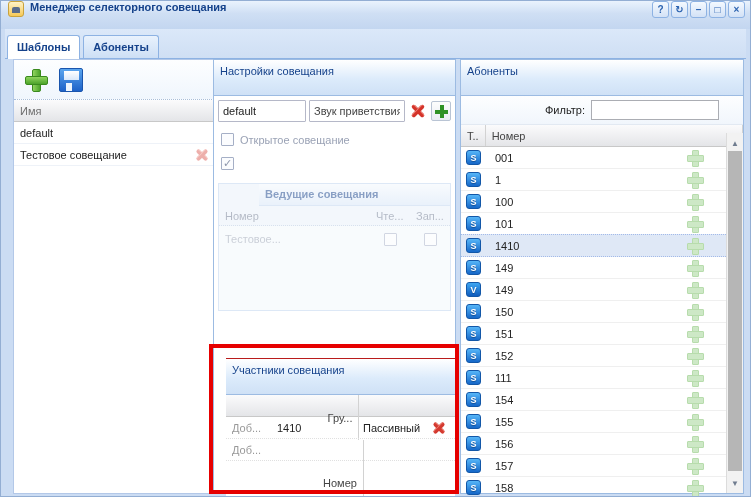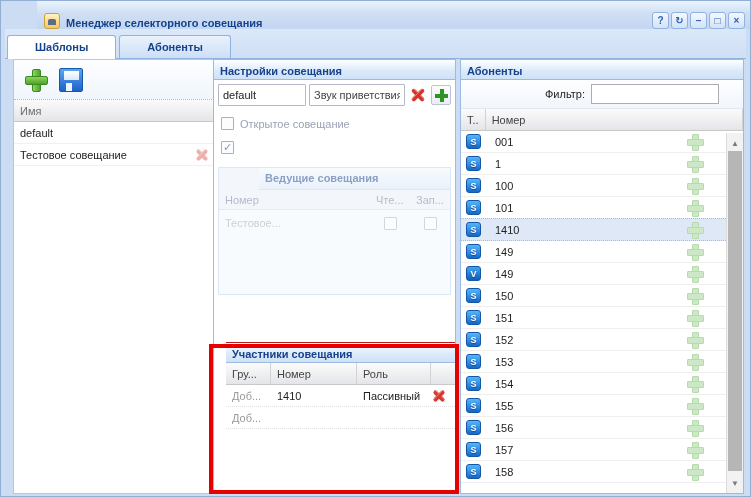--- a/index.html
+++ b/index.html
@@ -1,46 +1,46 @@
 <!DOCTYPE html>
 <html><head>
 <meta charset="utf-8">
 <style>
   * { margin:0; padding:0; box-sizing:border-box; }
   html,body { font-family:"Liberation Sans","DejaVu Sans",sans-serif; font-size:11px; background:#eef3fa; }
   .window { position:relative; width:751px; height:497px; background:#cbdcf3; border:1px solid #93aed3; overflow:hidden; }
 
   
-  .titlebar { height:28px; display:flex; align-items:flex-end; padding:0 5px 0 7px;
-    background:linear-gradient(#eaf3fd,#cfdff4 45%,#c3d6f0);margin-left:36px; }
+  .titlebar { height:28px; display:flex; align-items:flex-start; padding:0 5px 0 7px;
+    background:linear-gradient(#eaf3fd,#cfdff4 45%,#c3d6f0); }
   .app-icon { width:16px; height:16px; border-radius:3px; margin-right:6px; position:relative;
     background:linear-gradient(#fff3c8,#f6c957); border:1px solid #c9a23d; }
   .app-icon::after { content:""; position:absolute; left:3px; top:5px; width:8px; height:6px;
     background:#5a6c8c; border-radius:2px 2px 0 0; }
   .title-text { font-weight:bold; color:#15428b; flex:1; }
   .win-controls { display:flex; gap:2px; }
   .win-btn { width:17px; height:17px; border:1px solid #8db2e3; border-radius:3px; cursor:pointer;
     background:linear-gradient(#f4f9ff,#d3e2f6); color:#2c63b0; font-weight:bold; font-size:10px;
     display:flex; align-items:center; justify-content:center; line-height:1; }
 
   
   .tabstrip { height:30px; margin:0 4px; padding:5px 0 0 2px; display:flex; align-items:flex-end;
     background:linear-gradient(#dbe8f9,#cfdff4); border-bottom:1px solid #8db2e3; }
-  .tab { padding:5px 27px 5px; margin-right:3px; border:1px solid #8db2e3; border-bottom:none;
+  .tab { padding:5px 9px 5px; margin-right:3px; border:1px solid #8db2e3; border-bottom:none;
     border-radius:3px 3px 0 0; background:linear-gradient(#e9f2fd,#cddff5);
     color:#15428b; font-weight:bold; cursor:pointer; }
   .tab.active { background:#ffffff; padding-bottom:6px; margin-bottom:-1px; }
 
   
   .content { position:absolute; left:0; top:58px; width:751px; height:435px; }
   .panel { position:absolute; top:0; height:435px; background:#fff; border:1px solid #9cbbe2; }
   .panel-left  { left:4px;   width:204px; border-color:#b3c8e8;margin-left:8px; }
   .panel-mid   { left:212px; width:243px; }
   .panel-right { left:459px; width:284px; }
-  .panel-header { height:20px; padding:5px 6px 4px; font-weight:bold; color:#15428b;
+  .panel-header { height:36px; padding:5px 6px 4px; font-weight:normal; color:#15428b;
     background:linear-gradient(#ffffff,#dcebfb 55%,#cfe1f6); border-bottom:1px solid #9cbbe2; }
 
   
   .toolbar { height:40px; display:flex; align-items:center; gap:11px; padding-left:10px;
     background:linear-gradient(#fdfeff,#f0f6fd); border-bottom:1px dotted #a9bed9; }
   .icon-btn { width:24px; height:24px; position:relative; cursor:pointer; }
   .plus-big { position:relative; }
   .plus-big::before { content:""; position:absolute; left:8px; top:1px; width:7px; height:21px;
     background:linear-gradient(90deg,#8fd45e,#4ca32a); border:1px solid #3a8a1e; border-radius:2px; }
   .plus-big::after { content:""; position:absolute; left:1px; top:8px; width:21px; height:7px;
@@ -98,21 +98,21 @@
 
   
   .participants { position:absolute; left:12px; right:0; bottom:0; height:148px; background:#fff;
     border-top:1px solid #b91c1c; }
   .prow { display:flex; height:22px; align-items:center; border-bottom:1px dotted #e0e0e0; position:relative; }
   .pc-group { flex:0 0 45px; padding-left:6px; color:#999; overflow:hidden; }
   .pc-num { flex:0 0 86px; padding-left:6px; color:#222; }
   .pc-role { flex:1; padding-left:6px; color:#222; }
   .prow .del-x { margin-right:8px; }
   .pg-group { flex:0 0 45px; } .pg-num { flex:0 0 86px; } .pg-role { flex:1; }
-  .p-ghead { color:#444; }
+  .p-ghead { color:#444;flex-direction:column; }
 
   .red-rect { position:absolute; left:208px; top:285px; width:250px; height:150px;
     border:4px solid #e60000; z-index:9; pointer-events:none; }
 
   
   .filter-row { height:29px; display:flex; align-items:center; justify-content:flex-end; gap:6px;
     padding-right:24px; background:linear-gradient(#fdfeff,#f1f6fc); border-bottom:1px solid #e2e9f2; }
   .filter-row label { color:#222; }
   .filter-input { width:128px; height:20px; border:1px solid #abadb3; font-size:11px; padding:0 3px; }
   .r-ghead { color:#444; }
@@ -299,21 +299,21 @@
             <span class="num">151</span>
             <span class="plus-sm"></span>
           </div>
           <div class="srow">
             <span class="type-ic">S</span>
             <span class="num">152</span>
             <span class="plus-sm"></span>
           </div>
           <div class="srow">
             <span class="type-ic">S</span>
-            <span class="num">153</span>
+            <span class="num">111</span>
             <span class="plus-sm"></span>
           </div>
           <div class="srow">
             <span class="type-ic">S</span>
             <span class="num">154</span>
             <span class="plus-sm"></span>
           </div>
           <div class="srow">
             <span class="type-ic">S</span>
             <span class="num">155</span>

